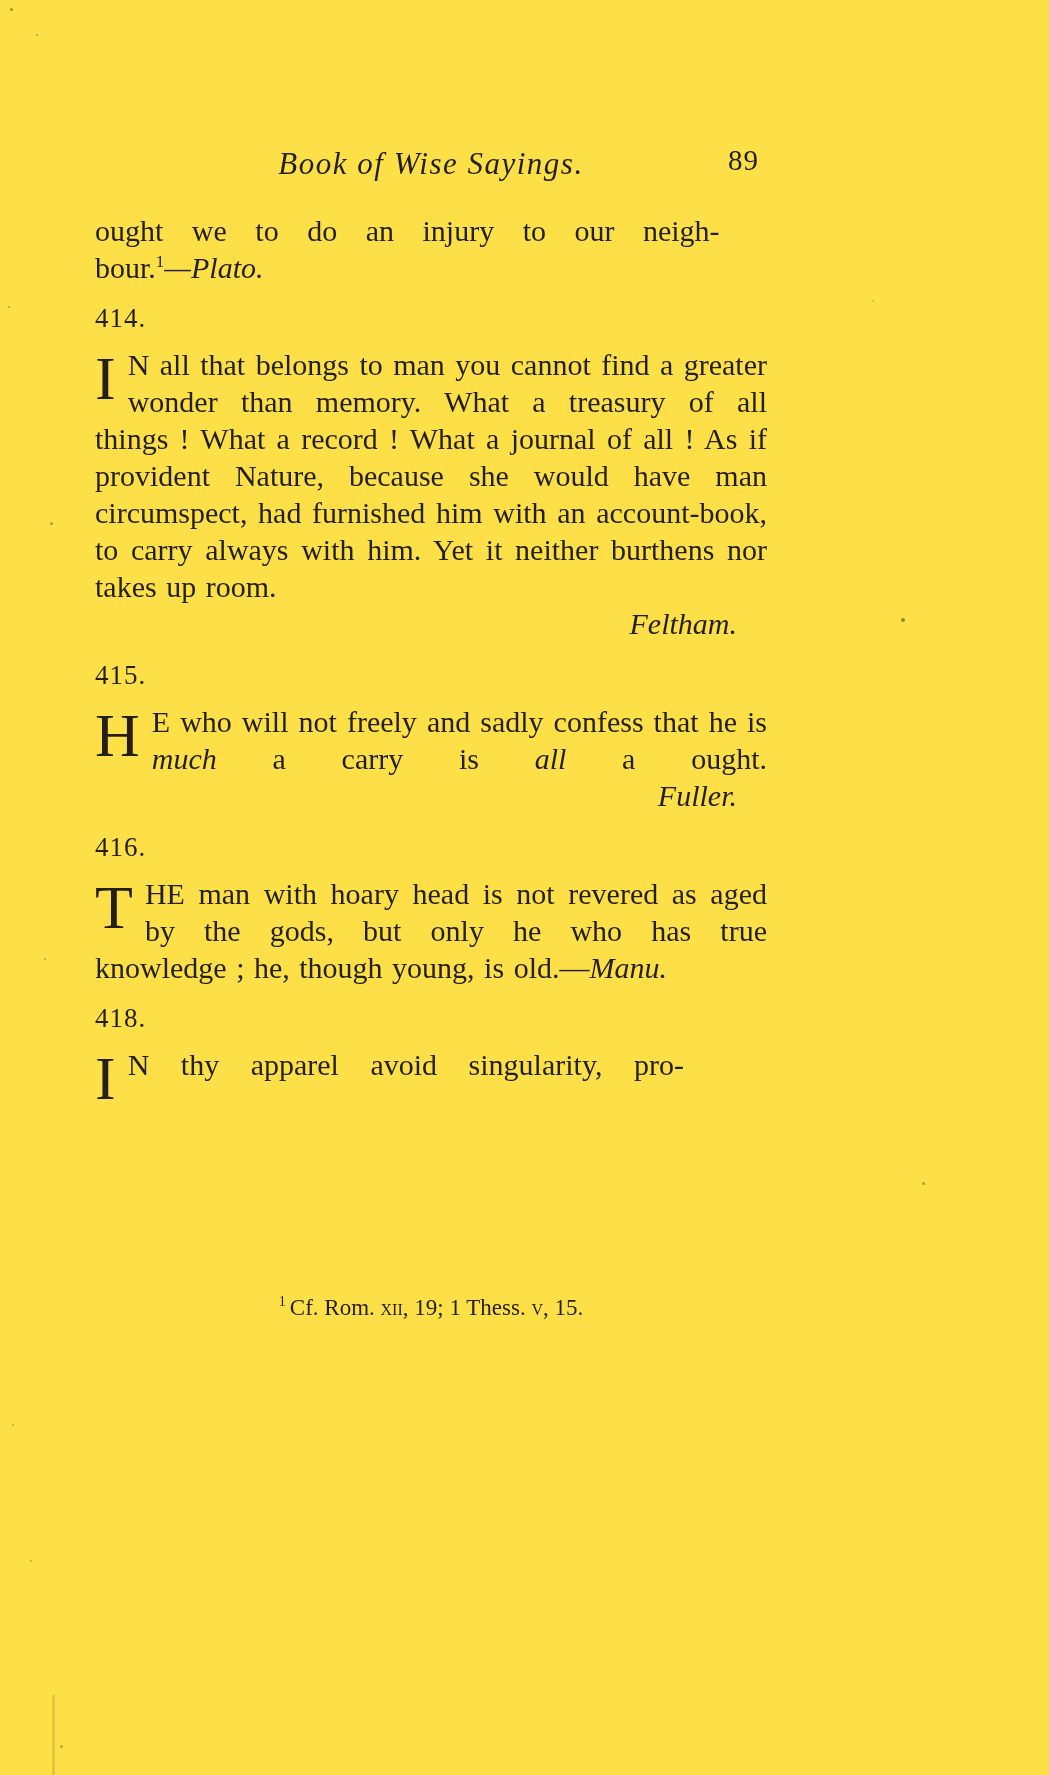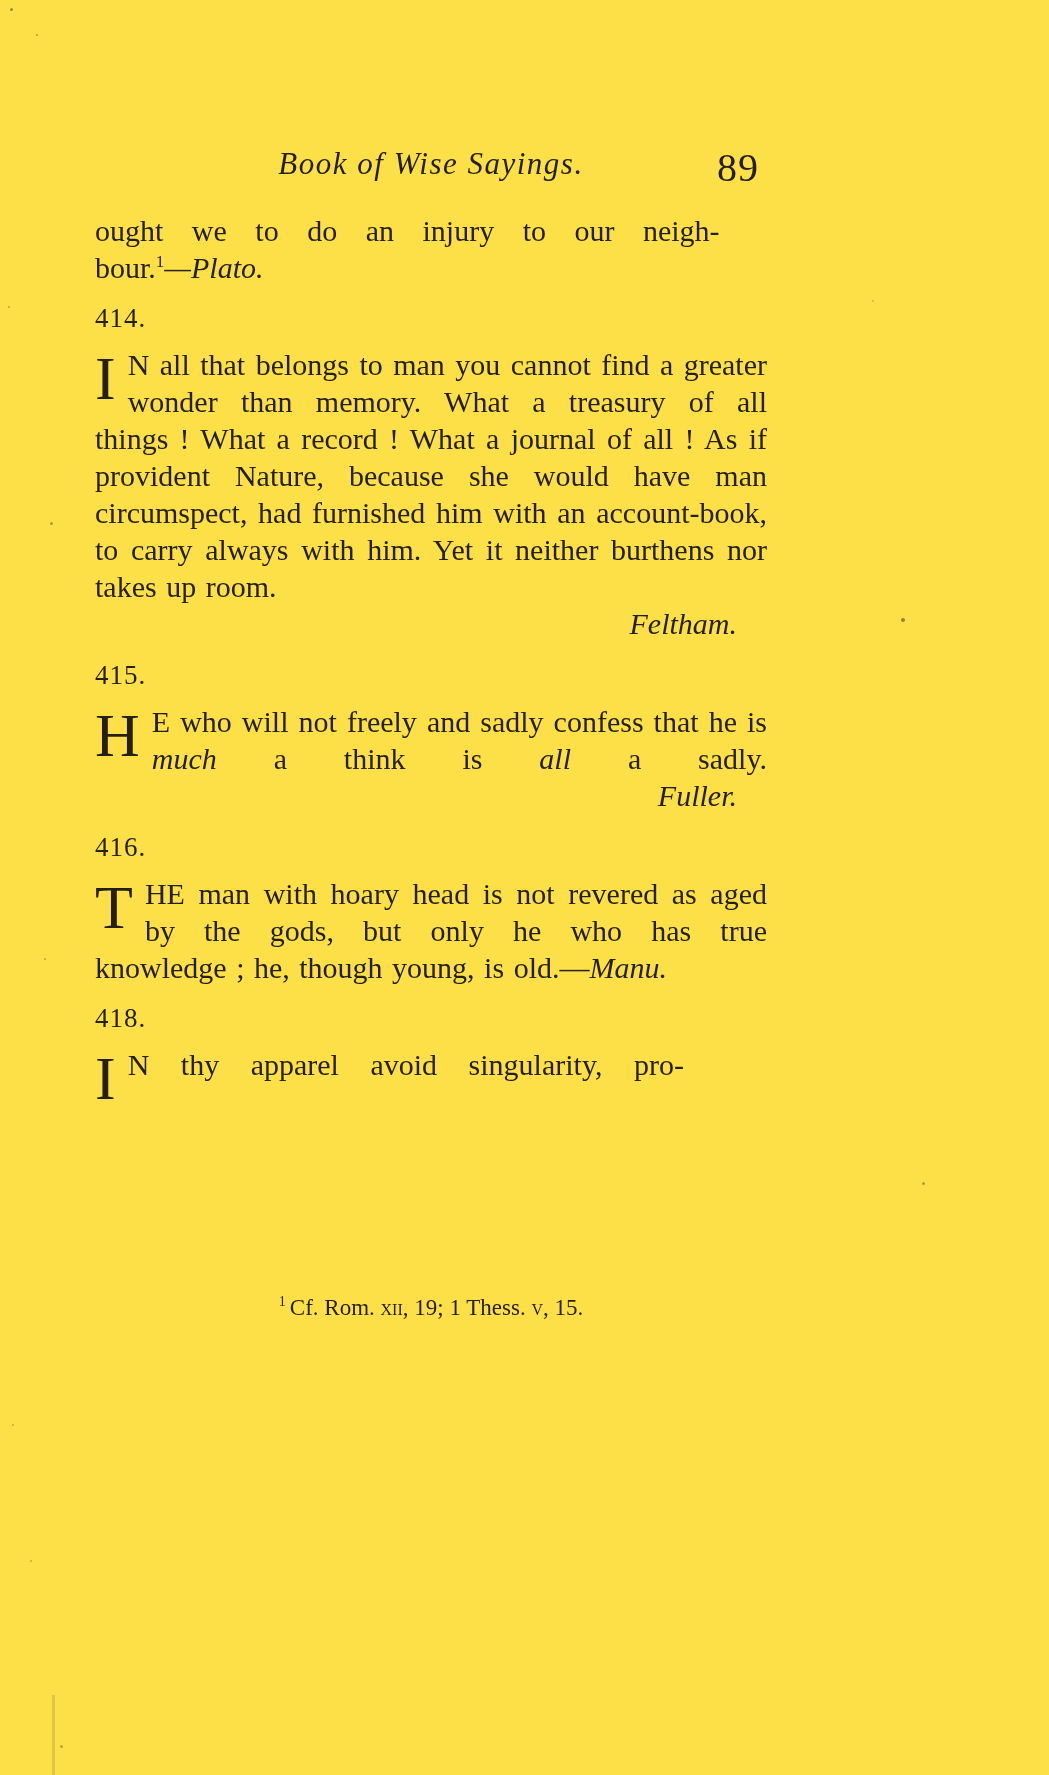--- a/index.html
+++ b/index.html
@@ -11,21 +11,21 @@
     color:#241f19;
     font-family:"Liberation Serif","DejaVu Serif",serif;
     overflow:hidden;
   }
   
   .running-head { position:absolute; top:146px; left:95px; width:672px; height:44px; }
   .running-title {
     position:absolute; left:0; right:0; text-align:center;
     font-style:italic; font-size:31px; letter-spacing:1.5px;
   }
-  .page-number { position:absolute; right:8px; top:-2px; font-size:40px; letter-spacing:1px; }
+  .page-number { position:absolute; right:8px; top:-2px; font-size:29px; letter-spacing:1px; }
 
   
   .text-block {
     position:absolute; top:212px; left:95px; width:672px;
     font-size:30px; line-height:37px;
     text-align:justify; word-spacing:2px;
   }
   .para { margin:0; }
   .sec-num { text-align:left; font-size:27px; line-height:34px; margin:15px 0 11px; letter-spacing:1px; }
   .attr-line { text-align:right; font-style:italic; padding-right:30px; line-height:38px; }
@@ -82,21 +82,21 @@
       <div class="sec-num">414.</div>
       <p class="para">
         <span class="dropcap">I</span><span>N all that belongs to man you cannot find a greater wonder than memory. What a treasury of all things&nbsp;! What a record&nbsp;! What a journal of all&nbsp;! As if provident Nature, because she would have man circumspect, had furnished him with an account-book, to carry always with him. Yet it neither burthens nor takes up room.</span>
       </p>
       <div class="attr-line">Feltham.</div>
     </section>
 
     <section>
       <div class="sec-num">415.</div>
       <p class="para justify-all">
-        <span class="dropcap">H</span><span>E who will not freely and sadly confess that he is </span><em>much</em><span> a think is </span><em>all</em><span> a sadly.</span>
+        <span class="dropcap">H</span><span>E who will not freely and sadly confess that he is </span><em>much</em><span> a carry is </span><em>all</em><span> a ought.</span>
       </p>
       <div class="attr-line">Fuller.</div>
     </section>
 
     <section>
       <div class="sec-num">416.</div>
       <p class="para">
         <span class="dropcap">T</span><span>HE man with hoary head is not revered as aged by the gods, but only he who has true knowledge&nbsp;; he, though young, is old.—</span><em class="attr-inline">Manu.</em>
       </p>
     </section>

